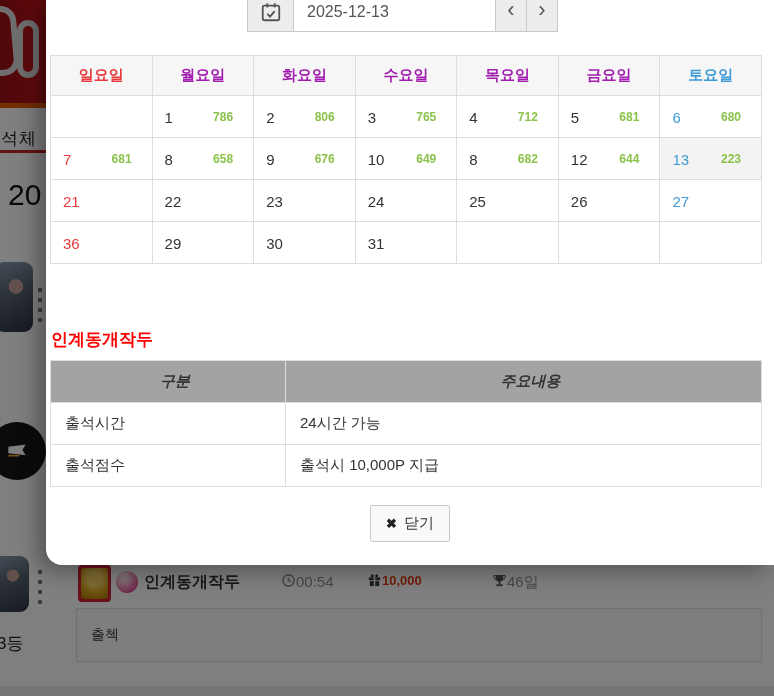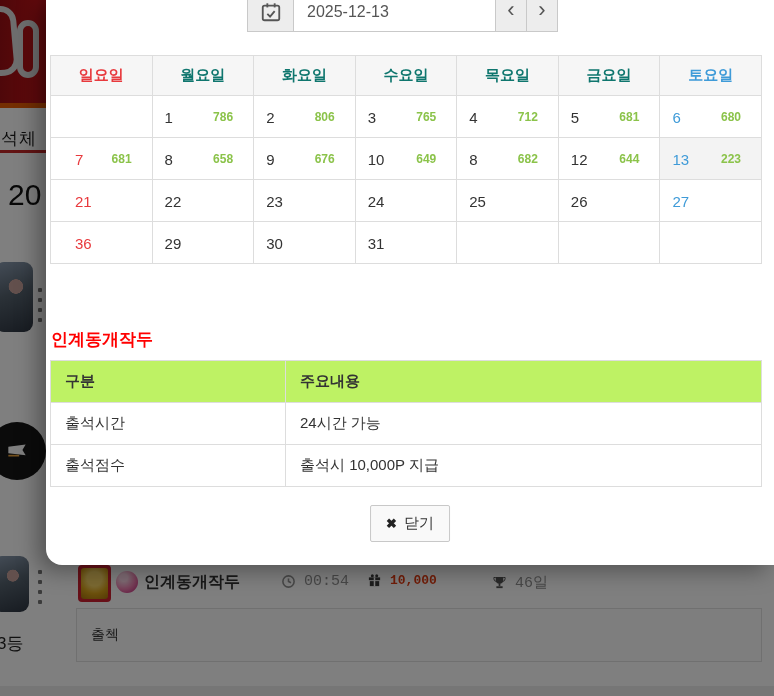--- a/index.html
+++ b/index.html
@@ -28,21 +28,21 @@
   .rank-text { position:absolute; left:-3px; top:632px; font-size:17px; color:#222; }
 
   .att-row { position:absolute; left:0; top:560px; width:774px; height:48px; }
   .att-badge { position:absolute; left:78px; top:5px; width:33px; height:37px; border-radius:4px;
                background:#cf2030; padding:3px; }
   .att-badge .inner { width:100%; height:100%; border-radius:3px;
                background:radial-gradient(circle at 50% 35%, #f6d365 0 30%, #d9a21b 60%, #a8720a 100%); }
   .att-ball { position:absolute; left:116px; top:11px; width:22px; height:22px; border-radius:50%;
               background:radial-gradient(circle at 35% 30%, #fdd5e6 0 18%, #ee7fb0 55%, #b91d73 100%); }
   .att-title { position:absolute; left:144px; top:12px; font-size:16px; font-weight:700; color:#333; }
-  .att-meta { position:absolute; top:13px; display:flex; align-items:center; gap:8px; font-size:15px; color:#909090;font-family:Liberation Mono, monospace; }
+  .att-meta { position:absolute; top:13px; display:flex; gap:0; font-size:15px; color:#909090; }
   .m-time { left:281px; } .m-points { left:367px; } .m-streak { left:492px; }
   .points-val { font-weight:700; font-size:13px; }
   .comment-box { position:absolute; left:76px; top:608px; width:686px; height:54px;
                  background:#fcfcfc; border:1px solid #e0e0e0; }
   .comment-text { position:absolute; left:14px; top:17px; font-size:14px; color:#333; }
   .bottom-strip { position:absolute; left:0; top:686px; width:774px; height:10px; background:#ededed; }
 
   
   .overlay { position:absolute; inset:0; background:rgba(0,0,0,0.5); z-index:5; }
 
@@ -57,35 +57,35 @@
   .dp-input { width:202px; border:1px solid #c9c9c9; border-left:none; background:#fff;
               font-size:16px; color:#555; padding:0 13px; outline:none;
               font-family:"Liberation Sans",sans-serif; }
   .dp-nav { width:31px; background:#ededed; border:1px solid #c9c9c9; border-left:none;
             display:flex; align-items:center; justify-content:center;
             font-size:22px; color:#555; cursor:pointer; padding-bottom:4px; }
 
   table { border-collapse:collapse; table-layout:fixed; }
   .cal-table { position:absolute; left:4px; top:55px; width:712px; }
   .cal-table th { height:40px; background:#f6f6f6; border:1px solid #ddd;
-                  font-size:15px; font-weight:700; color:#0f766e; }
+                  font-size:15px; font-weight:700; color:#a21caf; }
   .cal-table td { height:42px; border:1px solid #ddd; position:relative; }
   .cal-table td.sel { background:#f3f3f3; }
   .cal-d { position:absolute; left:12px; top:50%; transform:translateY(-50%);
            font-size:15px; font-weight:500; color:#333; }
   .cal-c { position:absolute; right:20px; top:50%; transform:translateY(-50%);
            font-size:12px; font-weight:600; color:var(--green,#8bc34a); }
-  .tone-sun { color:var(--sun,#e8393d) !important;margin-left:12px; }
+  .tone-sun { color:var(--sun,#e8393d) !important; }
   .tone-sat { color:var(--sat,#3f9bd8) !important; }
 
   .info-title { position:absolute; left:5px; top:328px; font-size:17px; font-weight:700;
                 color:var(--title-red,#ff0000); }
   .info-table { position:absolute; left:4px; top:360px; width:712px; }
-  .info-table th { height:42px; background:#bef264; border:1px solid #ddd; text-align:left;
-                   padding-left:14px; font-size:15px; font-weight:700; color:#333; }
+  .info-table th { height:42px; background:#a3a3a3; border:1px solid #ddd; text-align:center;
+                   padding-left:14px; font-size:15px; font-weight:700; color:#333;font-style:italic; }
   .info-table td { height:42px; border:1px solid #ddd; padding-left:14px; font-size:15px; color:#333; }
   .info-table .col-key { width:235px; }
 
   .close-btn { position:absolute; left:50%; transform:translateX(-50%); top:505px;
                display:flex; align-items:center; gap:7px; padding:8px 15px;
                background:#f9f9f9; border:1px solid #c8c8c8; border-radius:2px;
                font-size:15px; color:#333; cursor:pointer;
                font-family:"Liberation Sans",sans-serif; }
   .close-x { font-size:13px; font-weight:700; color:#222; }
 </style>

